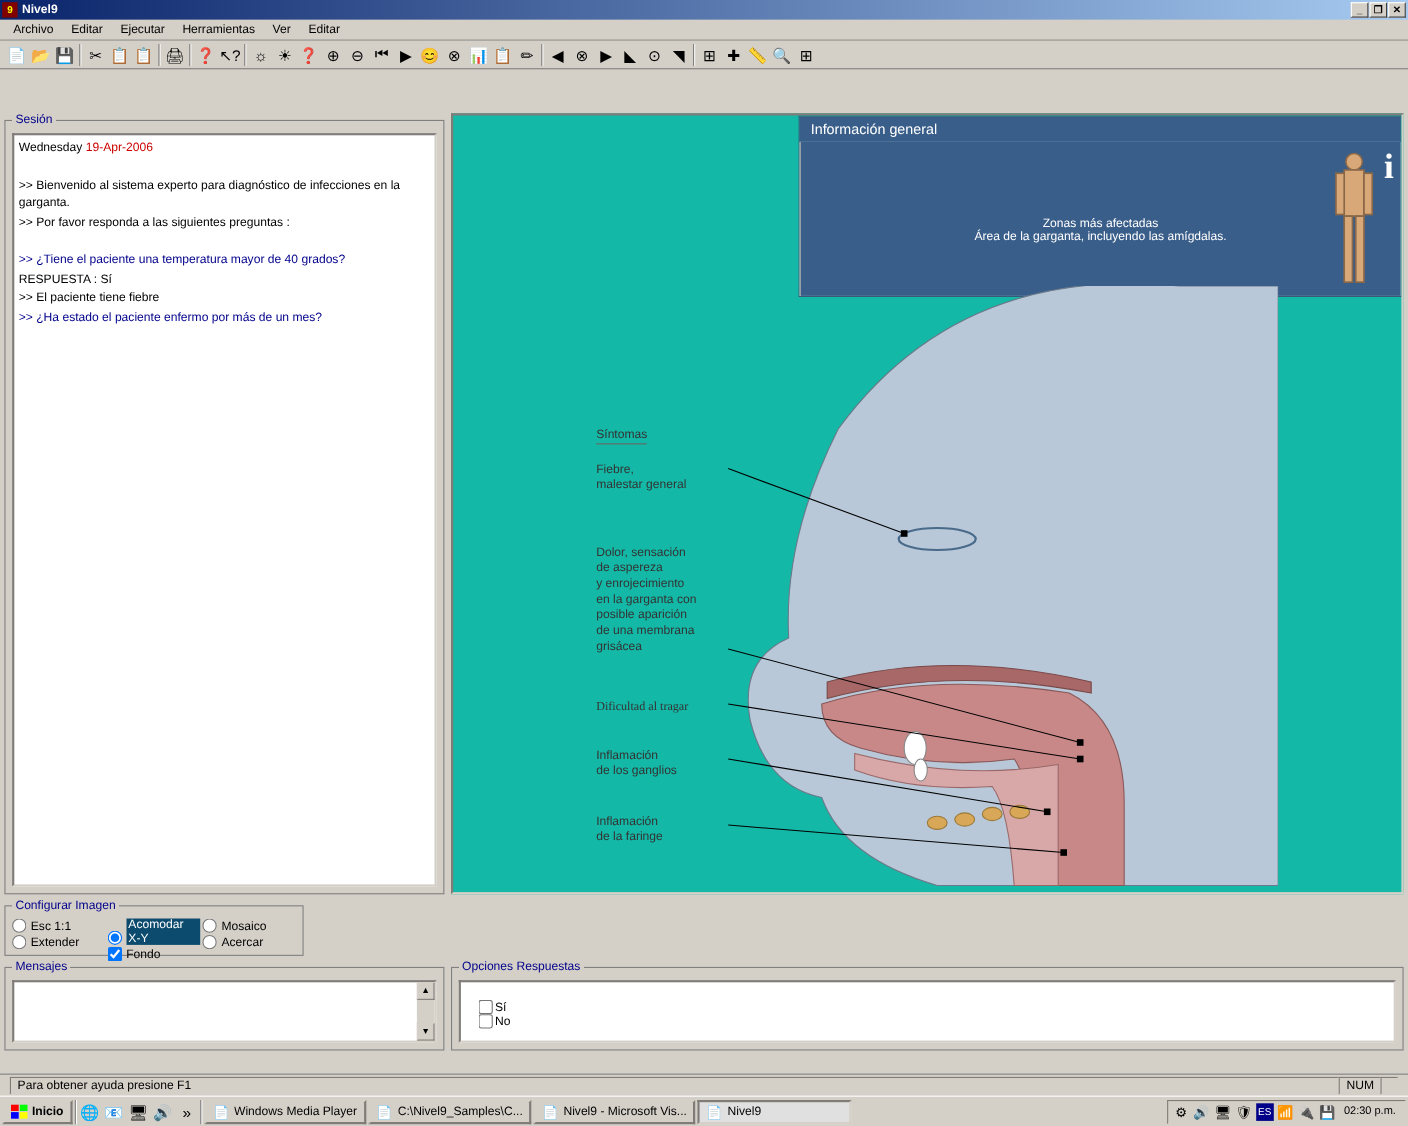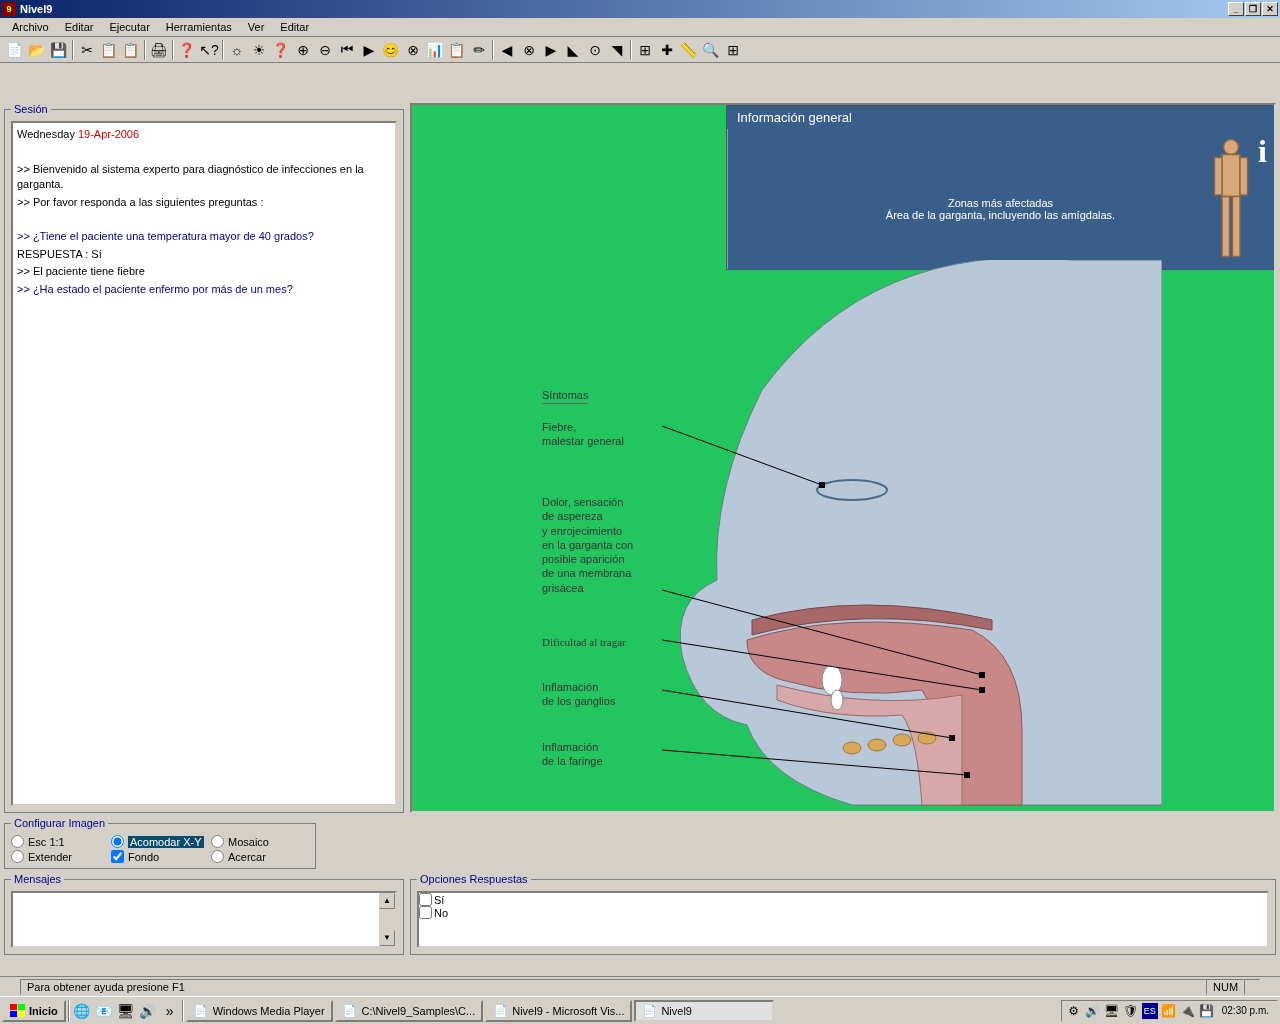--- a/index.html
+++ b/index.html
@@ -24,21 +24,21 @@
 
 fieldset { border: 1px solid #808080; padding: 6px; background: #d4d0c8; }
 legend { color: #00008b; padding: 0 3px; font-size: 11px; }
 
 .session-panel { width: 400px; display: flex; flex-direction: column; }
 .session-content { flex: 1; background: #fff; border: 2px inset #d4d0c8; padding: 4px; overflow: auto; font-family: "Tahoma", sans-serif; line-height: 1.4; }
 .session-content .day { color: #000; }
 .session-content .date { color: #c00; }
 .session-content .line { margin-bottom: 2px; }
 
-.image-panel { flex: 1; border: 2px inset #d4d0c8; background: #22c55e; position: relative; overflow: hidden; }
+.image-panel { flex: 1; border: 2px inset #d4d0c8; background: #14b8a6; position: relative; overflow: hidden; }
 .med-image { width: 100%; height: 100%; position: relative; }
 .med-header { position: absolute; top: 0; right: 0; width: 548px; height: 165px; border: 1px solid #3a5a7a; }
 .med-title { background: #3a5e8a; color: #fff; padding: 4px 10px; font-size: 13px; }
 .med-boxes { display: flex; height: 140px; background: #fff; }
 .med-box { flex: 1; padding: 8px; text-align: center; position: relative; font-size: 11px; color: #333; display: flex; flex-direction: column; align-items: center; justify-content: flex-start; }
 .med-box-sep { width: 1px; background: #999; }
 .person-icon { width: 40px; height: 55px; border: 1px solid #888; border-radius: 50%; margin: 4px auto 10px; background: #d8dce4; display: flex; align-items: center; justify-content: center; color: #4a5a6a; }
 .person-icon svg { width: 16px; height: 30px; }
 .info-icon { position: absolute; top: 4px; right: 6px; font-size: 32px; color: #fff; font-family: serif; font-weight: bold; }
 .body-fig { width: 60px; height: 150px; margin: 0 auto; }
@@ -46,38 +46,38 @@
 .head-profile { position: absolute; left: 110px; top: 155px; width: 640px; height: 555px; }
 .label-block { position: absolute; font-size: 11px; color: #333; line-height: 1.3; }
 .label-title { font-weight: normal; border-bottom: 1px solid #666; display: inline-block; padding-bottom: 1px; margin-bottom: 2px; }
 
 .mid-row { display: flex; gap: 6px; height: 52px; }
 .respuesta-panel { flex: 1; display: flex; flex-direction: column; }
 .respuesta-row { display: flex; gap: 4px; align-items: center; }
 .respuesta-input { flex: 1; height: 22px; border: 2px inset #d4d0c8; background: #fff; padding: 2px 4px; }
 .enviar-btn { height: 23px; padding: 0 10px; background: #d4d0c8; border: 2px outset #d4d0c8; cursor: pointer; }
 
-.config-panel { width: 312px; }
+.config-panel { width: 272px; }
 .config-row { display: flex; gap: 2px; }
 .config-col { flex: 1; display: flex; flex-direction: column; gap: 2px; }
 .radio-item, .check-item { display: flex; align-items: flex-end; gap: 4px; font-size: 10px; }
 .radio-item input, .check-item input { margin: 0; }
 .highlighted { background: #0c4a6e; color: #fff; padding: 0 2px; }
 
 .bottom-row { display: flex; gap: 6px; height: 82px; }
 .mensajes-panel { width: 400px; display: flex; }
 .mensajes-box { flex: 1; background: #fff; border: 2px inset #d4d0c8; position: relative; }
 .scroll-btns { position: absolute; right: 0; top: 0; width: 16px; height: 100%; background: #d4d0c8; display: flex; flex-direction: column; justify-content: space-between; }
 .scroll-btn { height: 16px; background: #d4d0c8; border: 1px outset #d4d0c8; font-size: 8px; text-align: center; line-height: 14px; cursor: pointer; }
 
 .opciones-panel { flex: 1; display: flex; }
-.opciones-box { flex: 1; background: #fff; border: 2px inset #d4d0c8; padding: 0; }
+.opciones-box { flex: 1; background: #fff; border: 2px inset #d4d0c8; padding: 16px; }
 .opt-item { display: flex; align-items: center; gap: 2px; }
 
-.statusbar { height: 20px; background: #d4d0c8; border-top: 1px solid #808080; display: flex; align-items: center; padding: 0 20px; font-size: 11px; }
+.statusbar { height: 20px; background: #d4d0c8; border-top: 1px solid #808080; display: flex; align-items: center; padding: 0 9px; font-size: 11px; }
 .status-cell { border: 1px inset #d4d0c8; padding: 1px 6px; height: 16px; display: flex; align-items: center; }
 .status-main { flex: 1; }
 .status-num { width: 38px; text-align: center; }
 .status-grip { width: 16px; }
 
 .taskbar { height: 28px; background: #d4d0c8; border-top: 1px solid #fff; display: flex; align-items: center; padding: 2px; gap: 2px; }
 .start-btn { height: 22px; padding: 0 6px; background: #d4d0c8; border: 2px outset #d4d0c8; display: flex; align-items: center; gap: 3px; font-weight: bold; cursor: pointer; }
 .win-flag { width: 16px; height: 14px; display: inline-block; }
 .ql-sep { width: 2px; height: 22px; border-left: 1px solid #808080; border-right: 1px solid #fff; }
 .ql-btn { width: 20px; height: 20px; display: flex; align-items: center; justify-content: center; cursor: pointer; font-size: 14px; }

